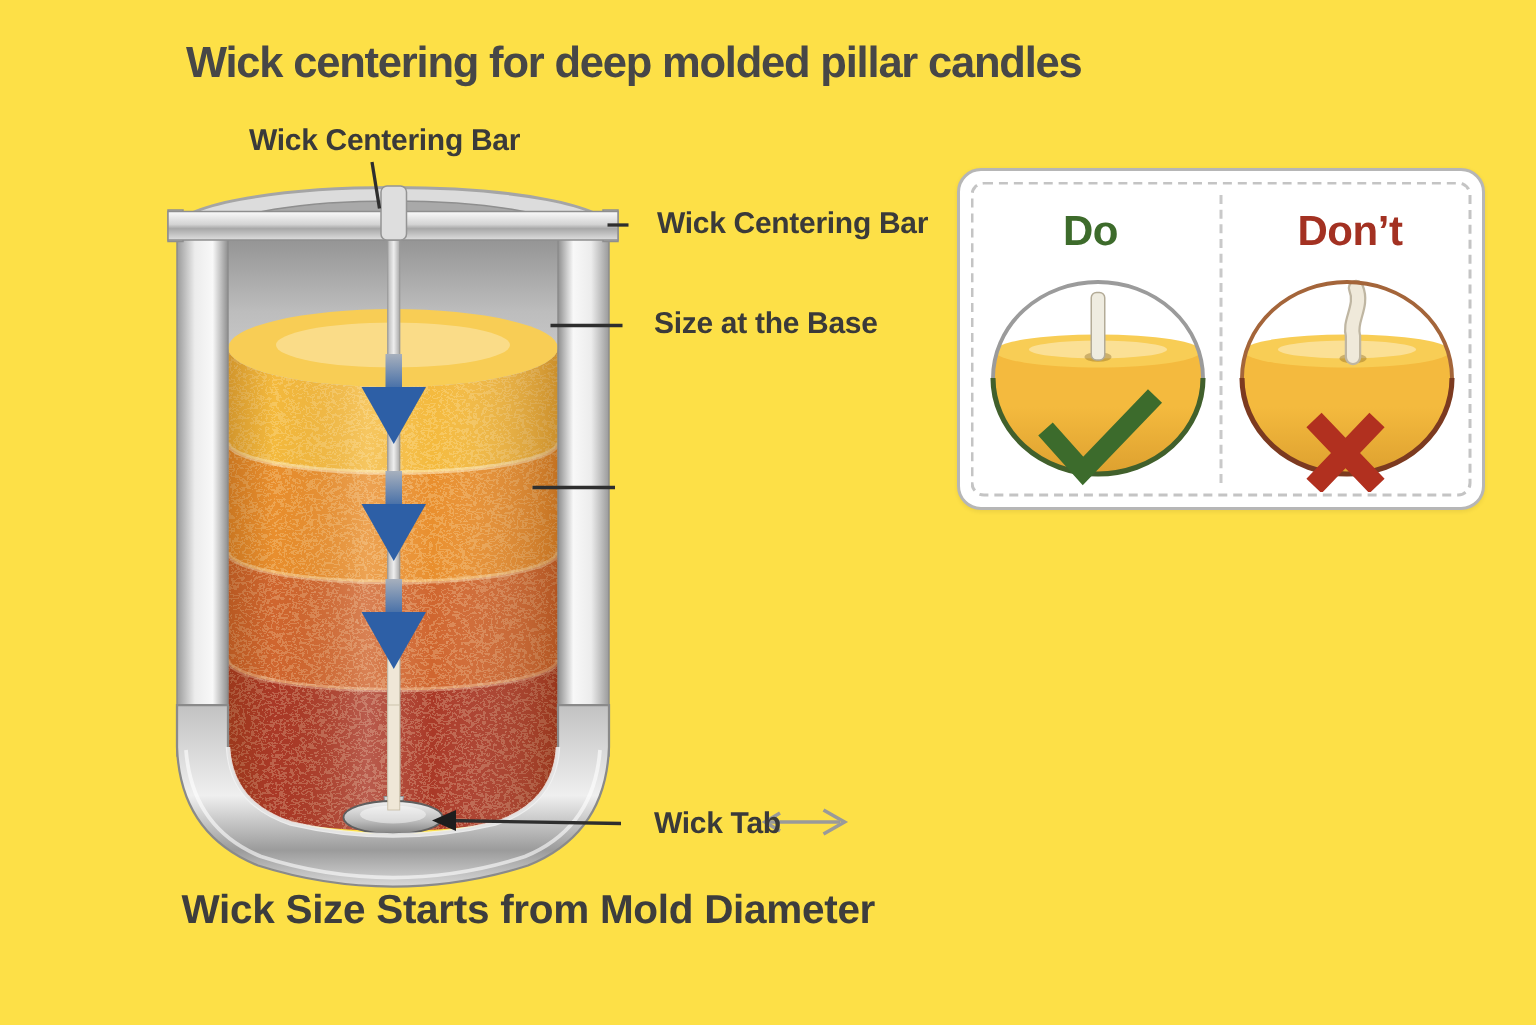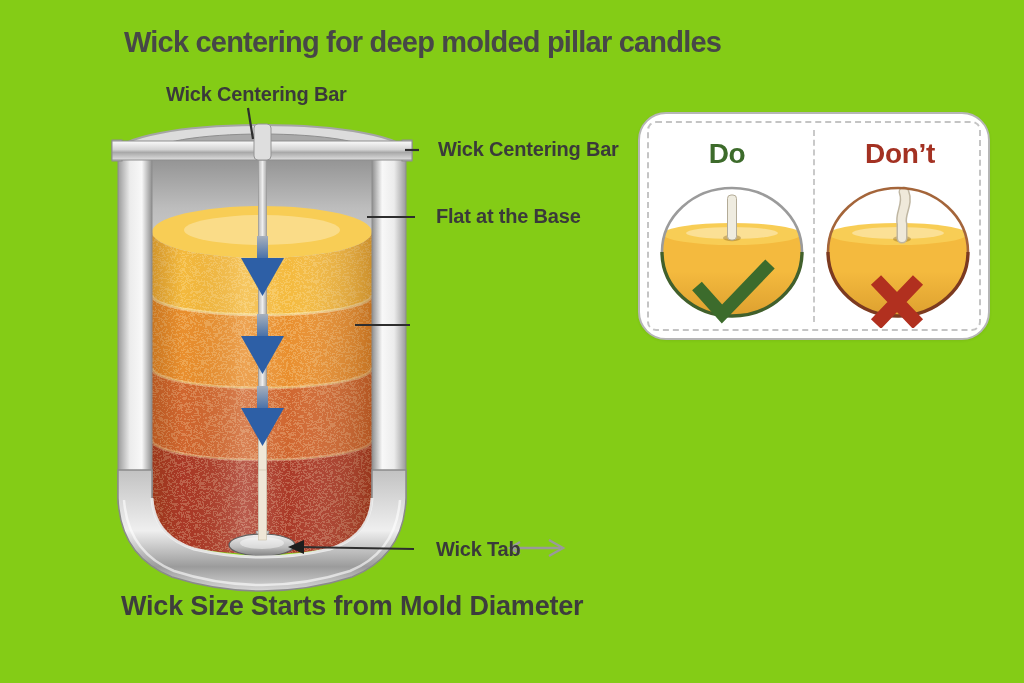--- a/index.html
+++ b/index.html
@@ -1,37 +1,37 @@
 <!DOCTYPE html>
 <html><head>
 <meta charset="utf-8">
 <style>
   html,body{margin:0;padding:0;background:#ffffff;}
   #stage{
     position:relative;width:1024px;height:683px;overflow:hidden;
-    background:#84cc16;
+    background:#fde047;
     font-family:"Liberation Sans", sans-serif;
   }
   #art{position:absolute;left:0;top:0;}
   .lbl{
     position:absolute;color:#3a3a3a;font-weight:700;font-size:20px;
     line-height:27px;letter-spacing:-0.2px;white-space:nowrap;margin-left:17px;
   }
   #title{
     position:absolute;left:124px;top:26px;font-size:29px;font-weight:700;
     color:#474747;letter-spacing:-0.8px;white-space:nowrap;
   }
   #caption{
     position:absolute;left:121px;top:591px;font-size:27px;font-weight:700;
     color:#3d3d3d;letter-spacing:-0.2px;white-space:nowrap;
   }
   
   #panel{
     position:absolute;left:638px;top:112px;width:352px;height:228px;
-    background:#ffffff;border:2.5px solid #b6b6b6;border-radius:28px;
+    background:#ffffff;border:2.5px solid #b6b6b6;border-radius:16px;
     box-shadow:0 1px 3px rgba(0,0,0,.07);box-sizing:border-box;
   }
   #panel .dash-border{
     position:absolute;left:7px;top:7px;right:7px;bottom:7px;
     border:2px dashed #c4c4c4;border-radius:9px;pointer-events:none;
   }
   #panel .divider{
     position:absolute;left:173px;top:16px;height:192px;width:0;
     border-left:2px dashed #c9c9c9;
   }
@@ -196,21 +196,21 @@
     </g>
   </svg>
 
   <div id="title">Wick centering for deep molded pillar candles</div>
 
   <div class="lbl" style="left:149px;top:81px;">Wick Centering Bar</div>
 
   <div class="lbl" style="left:421px;top:136px;">Wick Centering Bar</div>
 
   <div class="lbl" style="left:419px;top:203px;">
-    <div>Flat at the Base</div>
+    <div>Size at the Base</div>
   </div>
 
 
   <div class="lbl" style="left:419px;top:536px;">Wick Tab</div>
 
   <div id="caption">Wick Size Starts from Mold Diameter</div>
 
   <div id="panel">
     <div class="dash-border"></div>
     <div class="divider"></div>

